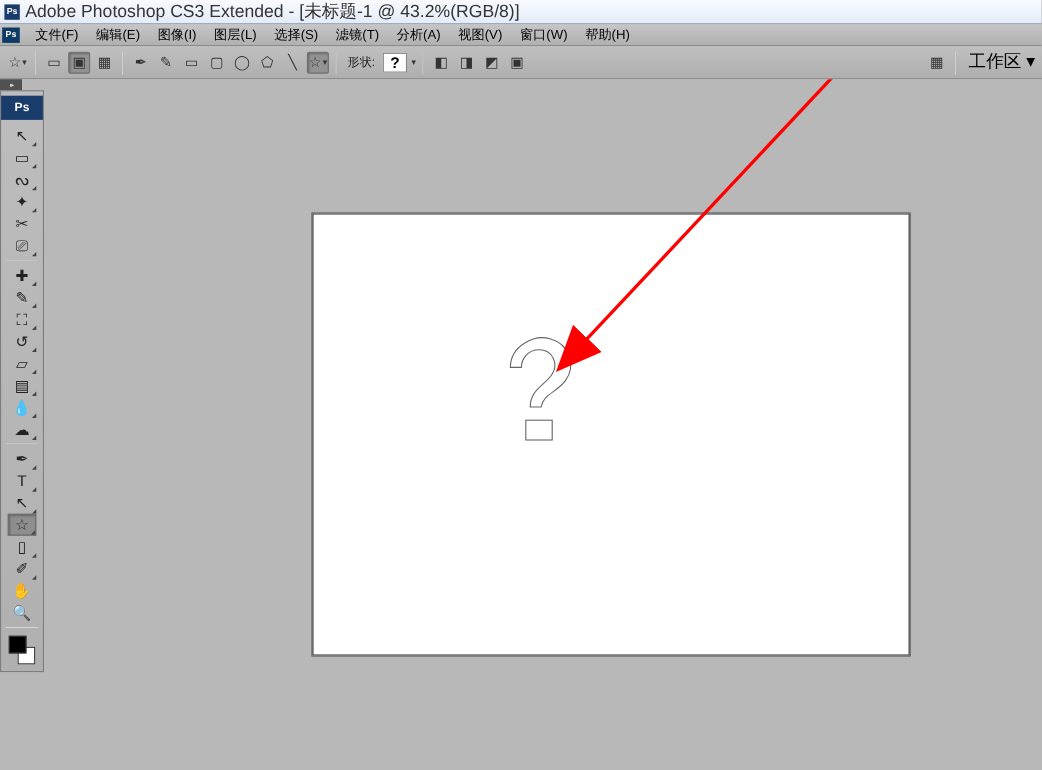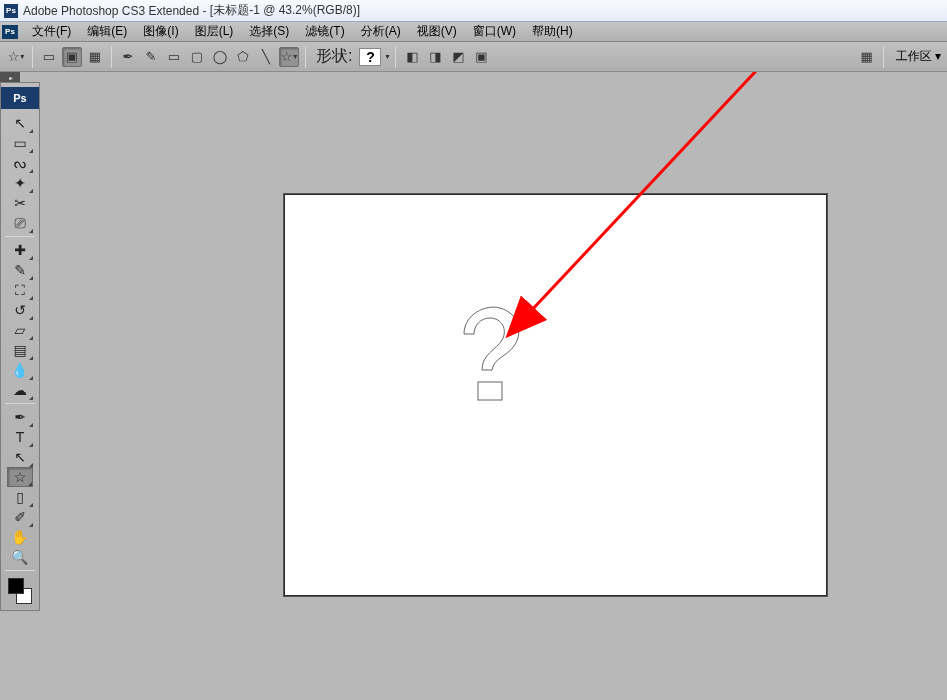--- a/index.html
+++ b/index.html
@@ -1,34 +1,34 @@
 <!DOCTYPE html>
 <html><head>
 <meta charset="utf-8">
 <style>
 * { margin: 0; padding: 0; box-sizing: border-box; font-family: "Microsoft YaHei", Arial, sans-serif; }
 body { width: 947px; height: 700px; overflow: hidden; background: #b8b8b8; }
 
 .titlebar { height: 22px; background: linear-gradient(#f8faff, #e4ecf8); display: flex; align-items: center; padding: 0 4px; border-bottom: 1px solid #9aa9c4; }
 .titlebar-icon { width: 14px; height: 14px; background: #1a3c6a; display: inline-flex; align-items: center; justify-content: center; color: #fff; font-size: 8px; font-weight: bold; margin-right: 5px; }
-.titlebar-text { font-size: 12px; color: #333; }
+.titlebar-text { font-size: 16px; color: #333; }
 
 .menubar { height: 20px; background: linear-gradient(#c6c6c6, #b0b0b0); display: flex; align-items: center; padding: 0 2px; border-bottom: 1px solid #888; }
 .menubar-icon { width: 16px; height: 14px; background: #0d3b66; display: inline-flex; align-items: center; justify-content: center; color:#fff; font-size:8px; font-weight:bold; margin-right: 6px; }
 .menu-item { font-size: 12px; color: #000; padding: 0 8px; cursor: default; }
 
 .optionsbar { height: 30px; background: linear-gradient(#c0c0c0, #aeaeae); display: flex; align-items: center; padding: 0 6px; border-bottom: 1px solid #8a8a8a; gap: 3px; }
 .opt-sep { width: 1px; height: 22px; background: #8a8a8a; margin: 0 3px; border-right: 1px solid #d8d8d8; }
 .opt-btn { width: 20px; height: 20px; display:inline-flex; align-items:center; justify-content:center; font-size:13px; color:#333; cursor:default; border-radius:2px; }
 .opt-btn.pressed { background:#939393; border:1px solid #6f6f6f; box-shadow: inset 1px 1px 2px rgba(0,0,0,.3); }
-.opt-label { font-size:16px; color:#222; margin: 0 4px; }
+.opt-label { font-size:11px; color:#222; margin: 0 4px; }
 .opt-shape { width:22px; height:18px; background:#fff; border:1px solid #888; display:inline-flex;align-items:center;justify-content:center;font-size:14px;font-weight:bold;color:#000; }
 .opt-dropdown-arrow{ font-size:8px; color:#333; margin-left:1px; }
 .optionsbar-spacer { flex: 1; }
-.workspace-label { font-size:12px; color:#000; margin-left:6px; }
+.workspace-label { font-size:16px; color:#000; margin-left:6px; }
 
 .main-area { position: relative; height: 628px; background: #b8b8b8; }
 
 .tool-panel-tab { position:absolute; left:0; top:0; width:20px; height:10px; background:#515151; display:flex;align-items:center;justify-content:center; }
 .tool-panel-tab::after{content:"▸▸"; font-size:6px; color:#ccc; letter-spacing:-2px;}
 
 .tool-panel { position:absolute; left:0; top:10px; width:40px; background: linear-gradient(#bdbdbd,#b0b0b0); border:1px solid #7d7d7d; display:flex; flex-direction:column; align-items:center; padding:4px 0; }
 .tool-panel-header { width:100%; height:22px; background:#1a3c6a; display:flex; align-items:center; justify-content:center; color:#fff; font-size:11px; font-weight:bold; margin-bottom:4px;}
 .tool { width:26px; height:20px; display:flex; align-items:center; justify-content:center; font-size:14px; color:#222; margin:0; cursor:default; position:relative; }
 .tool.selected { background:#8e8e8e; border:1px solid #6a6a6a; box-shadow: inset 1px 1px 2px rgba(0,0,0,.3); }

